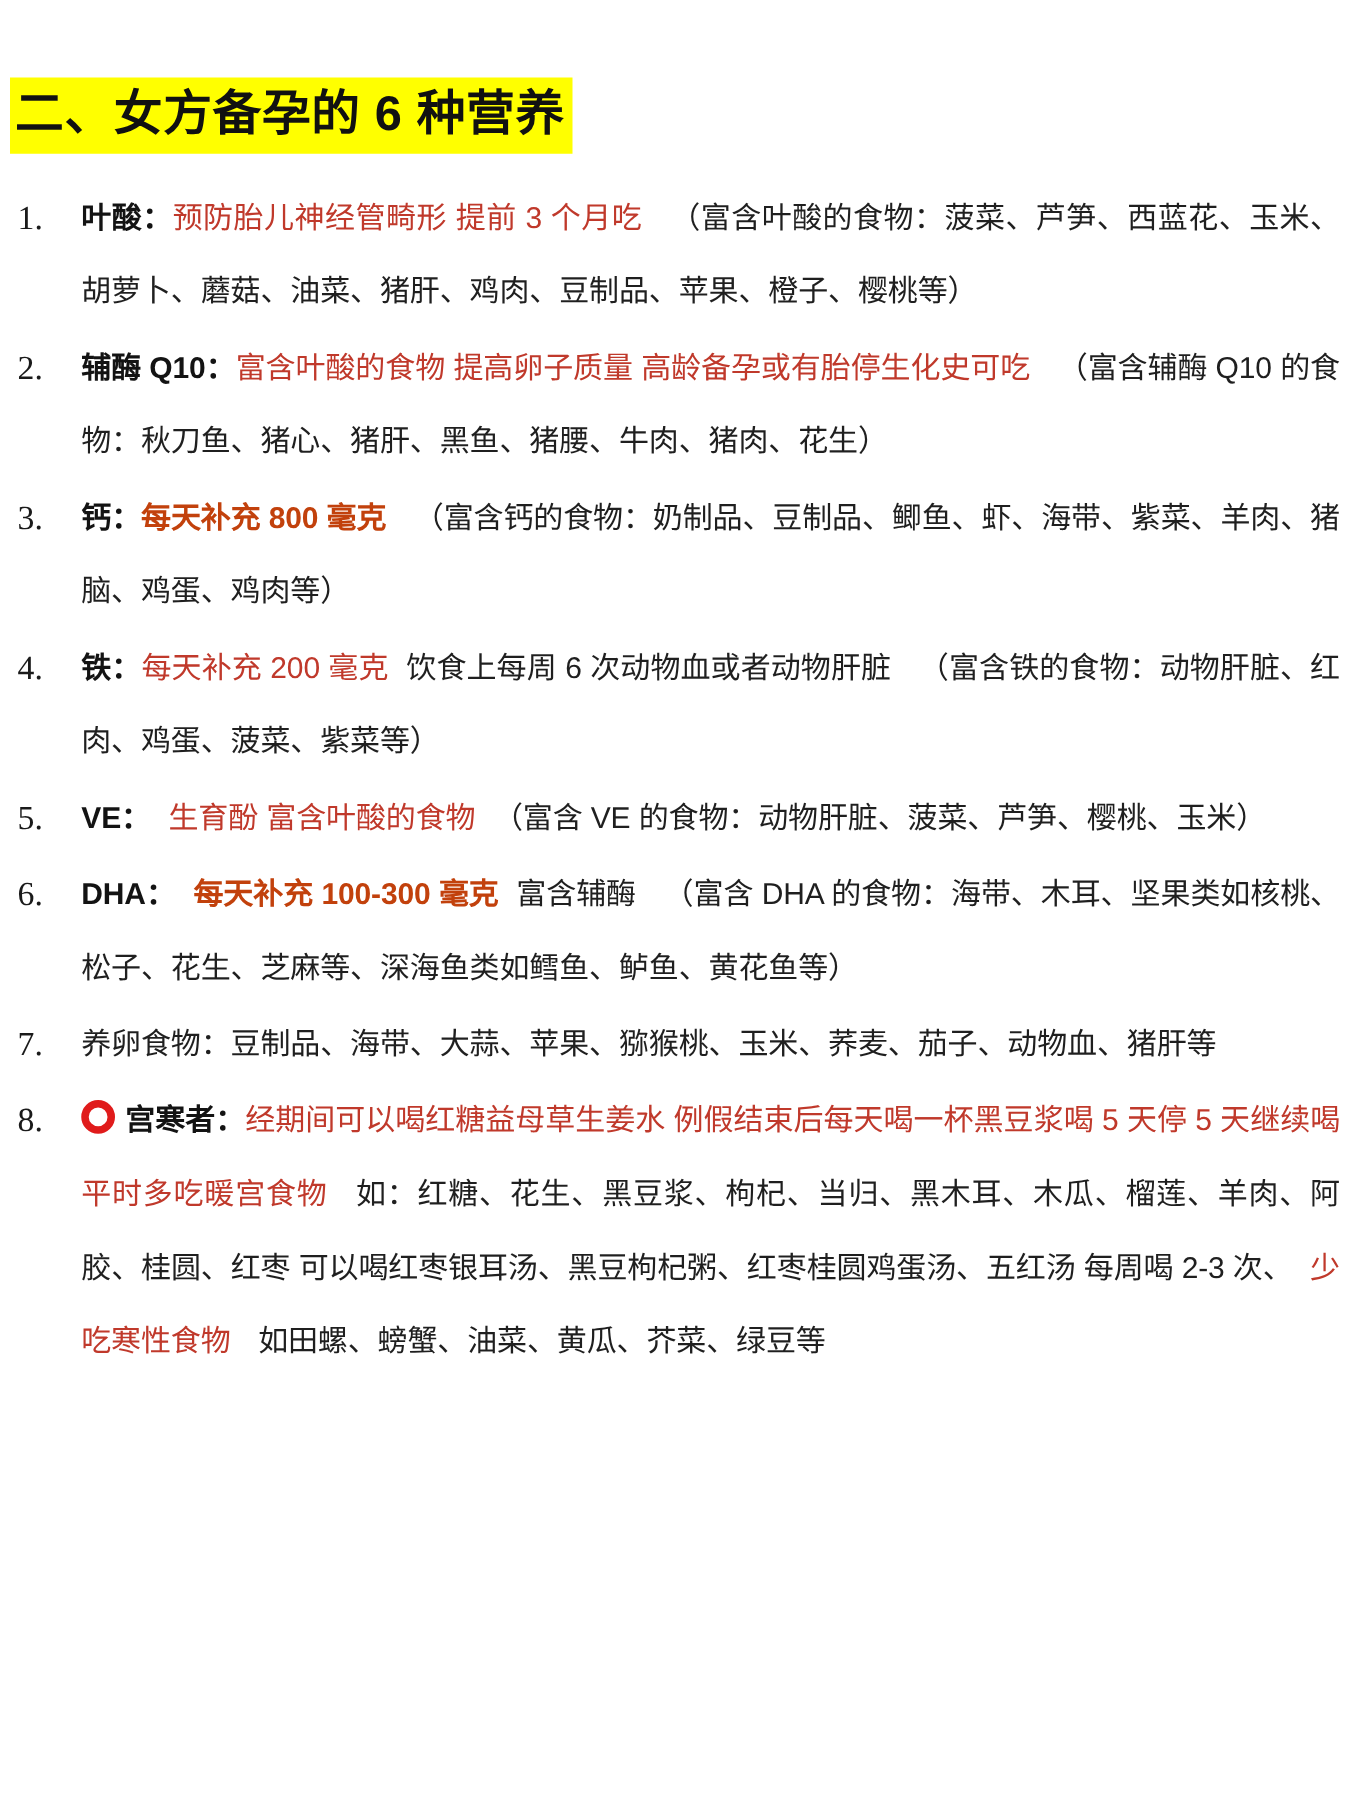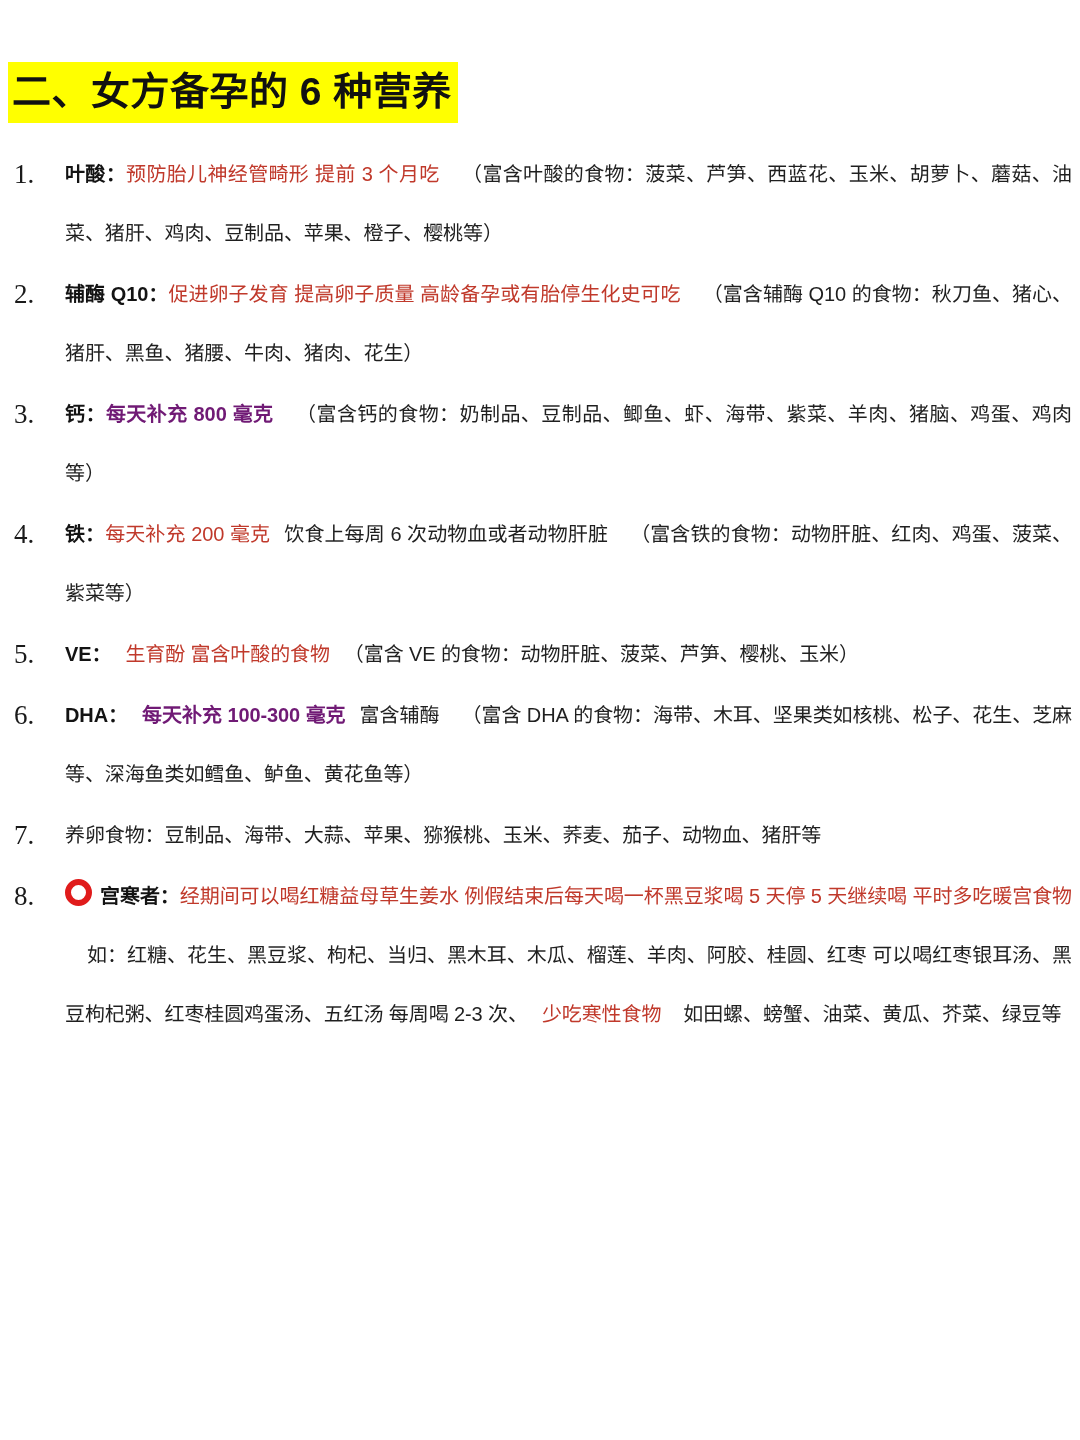--- a/index.html
+++ b/index.html
@@ -53,32 +53,32 @@
     position: absolute;
     left: 6px;
     top: 0;
     width: 42px;
     font-size: 27px;
     line-height: 59px;
     color: #1a1a1a;
     font-family: "Liberation Serif", "DejaVu Serif", serif;
   }
   .para {
-    font-size: 20px;
+    font-size: 24px;
     line-height: 59px;
     text-align: justify;
     text-justify: inter-ideograph;
     letter-spacing: -0.1px;
     word-break: break-all;
   }
 
   
   .b     { font-weight: bold; color: #131313; }
   .red   { color: #c0392b; }
-  .redb  { color: #701a75; font-weight: bold; }
+  .redb  { color: #c2410c; font-weight: bold; }
   .blk   { color: #1f1f1f; }
 
   
   .ring {
     display: inline-block;
     width: 27px;
     height: 27px;
     border: 6px solid #e01b1b;
     border-radius: 50%;
     box-sizing: border-box;
@@ -103,21 +103,21 @@
     <div class="item">
       <span class="marker">1.</span>
       <div class="para">
         <span class="b">叶酸</span><span class="b">：</span><span class="red">预防胎儿神经管畸形  提前 3 个月吃</span><span class="sp-lg"></span><span class="blk">（富含叶酸的食物：菠菜、芦笋、西蓝花、玉米、胡萝卜、蘑菇、油菜、猪肝、鸡肉、豆制品、苹果、橙子、樱桃等）</span>
       </div>
     </div>
 
     <div class="item">
       <span class="marker">2.</span>
       <div class="para">
-        <span class="b">辅酶 Q10</span><span class="b">：</span><span class="red">促进卵子发育  提高卵子质量  高龄备孕或有胎停生化史可吃</span><span class="sp-lg"></span><span class="blk">（富含辅酶 Q10 的食物：秋刀鱼、猪心、猪肝、黑鱼、猪腰、牛肉、猪肉、花生）</span>
+        <span class="b">辅酶 Q10</span><span class="b">：</span><span class="red">富含叶酸的食物  提高卵子质量  高龄备孕或有胎停生化史可吃</span><span class="sp-lg"></span><span class="blk">（富含辅酶 Q10 的食物：秋刀鱼、猪心、猪肝、黑鱼、猪腰、牛肉、猪肉、花生）</span>
       </div>
     </div>
 
     <div class="item">
       <span class="marker">3.</span>
       <div class="para">
         <span class="b">钙</span><span class="b">：</span><span class="redb">每天补充 800 毫克</span><span class="sp-lg"></span><span class="blk">（富含钙的食物：奶制品、豆制品、鲫鱼、虾、海带、紫菜、羊肉、猪脑、鸡蛋、鸡肉等）</span>
       </div>
     </div>
 

